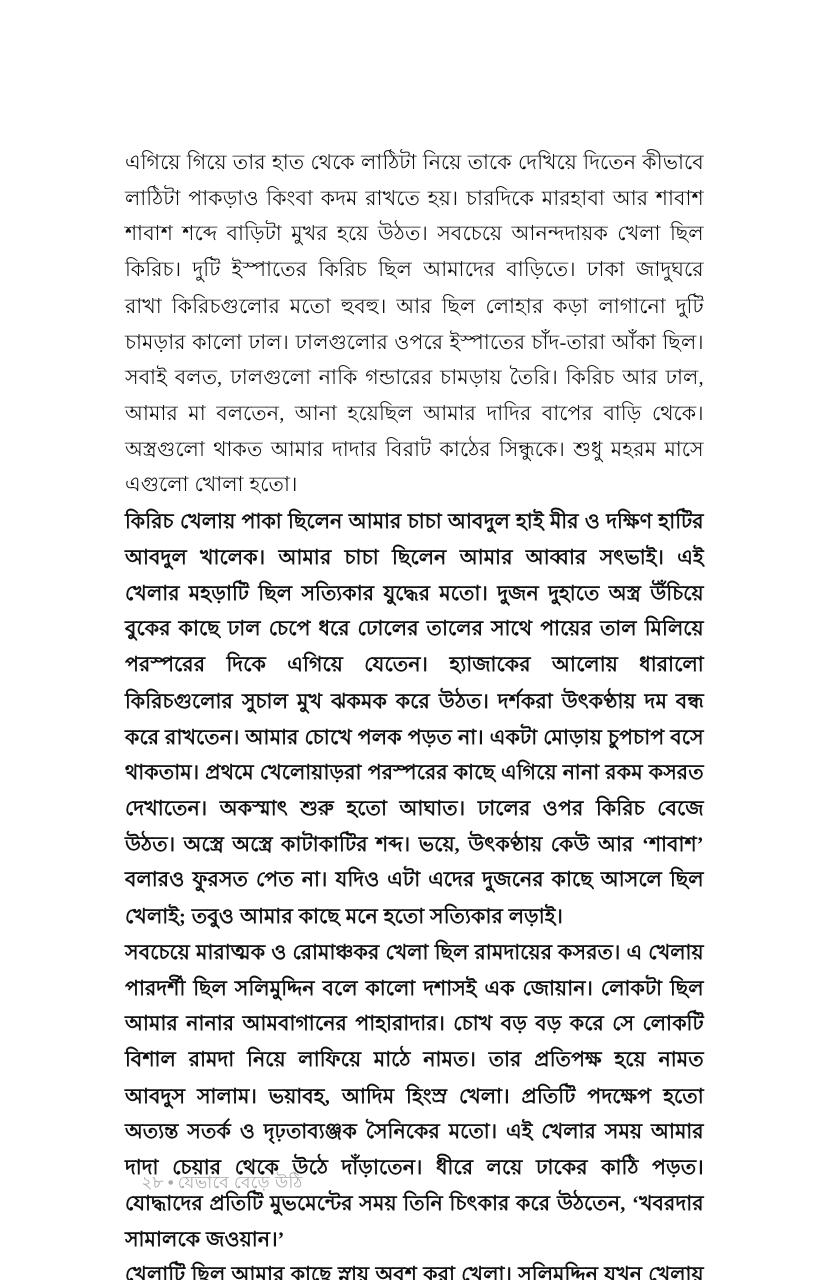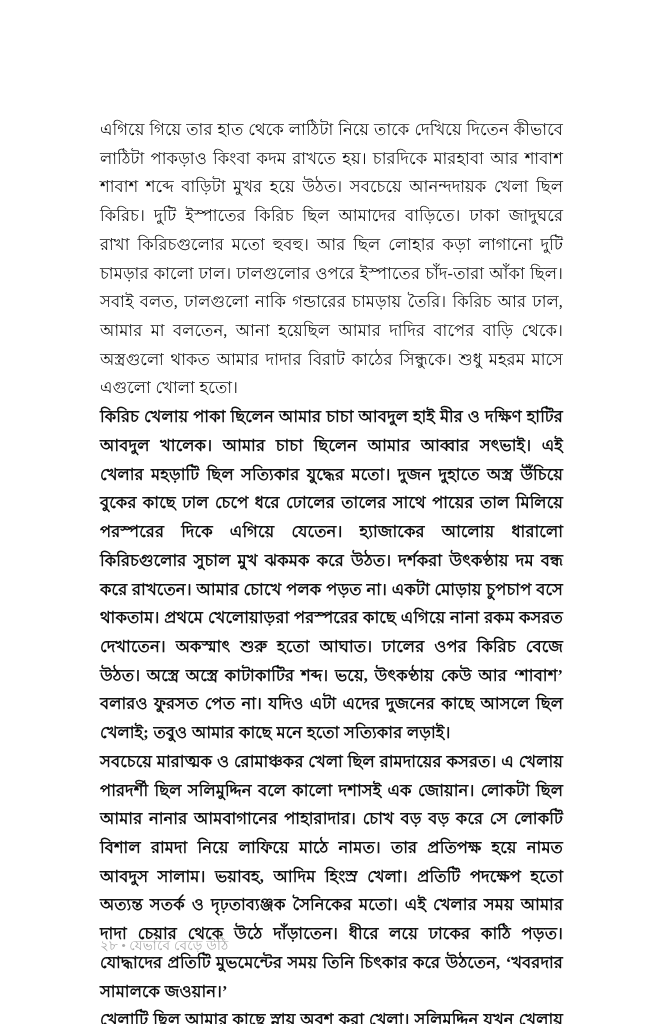--- a/index.html
+++ b/index.html
@@ -43,26 +43,26 @@
     font-weight: bold;
   }
   .para.indent {
     text-indent: 0px;
   }
   .para.first-of-page {
     text-indent: 0px;
   }
   .footer {
     position: absolute;
-    left: 100px;
+    left: 113px;
     top: 937px;
     font-size: 13.5px;
     line-height: 18px;
     color: #a9a9a9;
-    font-family: Liberation Serif, serif;
+    font-family: Liberation Sans, sans-serif;
     letter-spacing: 0.3px;
     white-space: nowrap;
   }
   .footer .pagenum {
     color: #a9a9a9;
   }
   .footer .dot {
     color: #a9a9a9;
     padding: 0 3px;
   }

